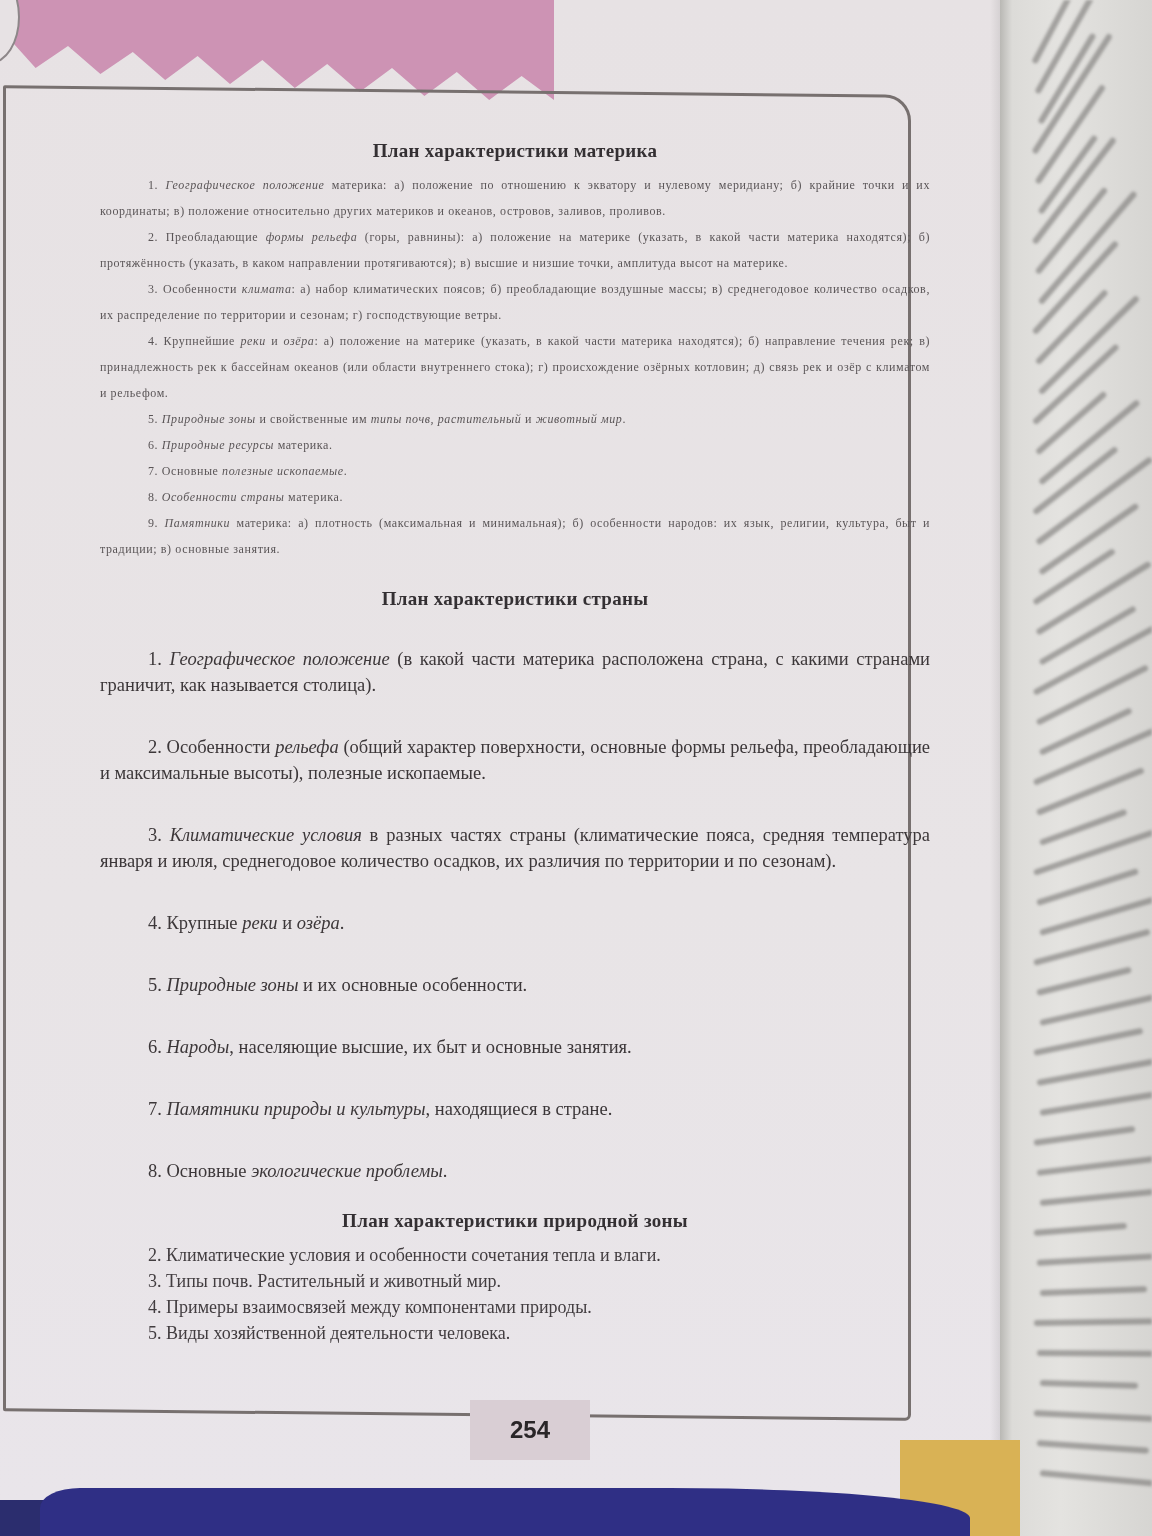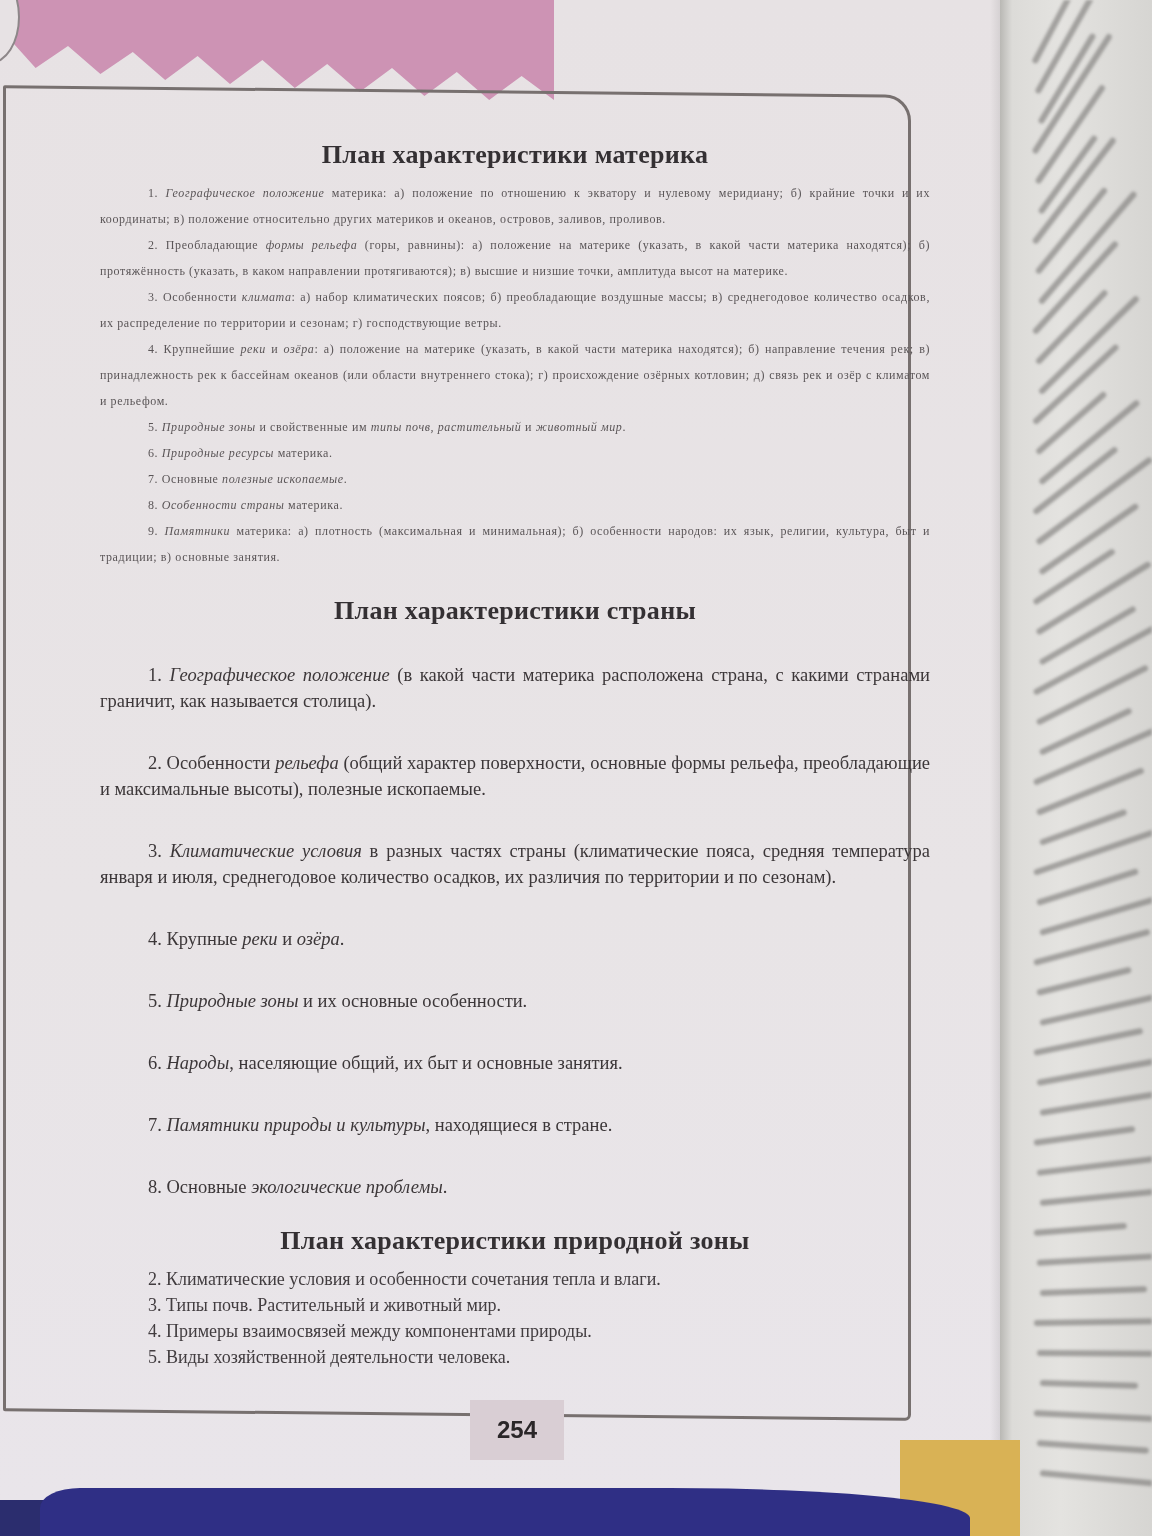--- a/index.html
+++ b/index.html
@@ -95,21 +95,21 @@
     .content {
       position: absolute;
       left: 100px;
       top: 140px;
       width: 830px;
       color: #3e3a3c;
     }
     .section-title {
       text-align: center;
       font-weight: bold;
-      font-size: 26px;
+      font-size: 19px;
       color: #343033;
       margin: 0 0 10px 0;
       letter-spacing: 0.3px;
     }
     .item {
       font-size: 12px;
       line-height: 26px;
       text-align: justify;
       text-indent: 48px;
       margin: 0;
@@ -120,21 +120,21 @@
     }
     .sec1 .item { color: #5a5557; letter-spacing: 0.6px; }
     .sec2 { margin-top: 26px; }
     .sec2 .item { color: #3c3739; font-size: 18.5px; margin-top: 36px; }
     .sec3 { margin-top: 26px; }
     .sec3 .item { color: #423d40; text-indent: 48px; font-size: 18px; }
     .page-number-box {
       position: absolute;
       left: 470px;
       top: 1400px;
-      width: 94px;
+      width: 120px;
       height: 60px;
       background: #d9ced4;
       display: flex;
       align-items: center;
       justify-content: center;
       font-family: "Liberation Sans", "DejaVu Sans", sans-serif;
       font-weight: bold;
       font-size: 24px;
       color: #2a2628;
     }
@@ -226,21 +226,21 @@
       <p class="item">
         <span>4.</span>
         <span>Крупные </span><em>реки</em><span> и </span><em>озёра</em><span>.</span>
       </p>
       <p class="item">
         <span>5.</span>
         <em>Природные зоны</em><span> и их основные особенности.</span>
       </p>
       <p class="item">
         <span>6.</span>
-        <em>Народы</em><span>, населяющие общий, их быт и основные занятия.</span>
+        <em>Народы</em><span>, населяющие высшие, их быт и основные занятия.</span>
       </p>
       <p class="item">
         <span>7.</span>
         <em>Памятники природы и культуры</em><span>, находящиеся в стране.</span>
       </p>
       <p class="item">
         <span>8.</span>
         <span>Основные </span><em>экологические проблемы</em><span>.</span>
       </p>
     </div>

